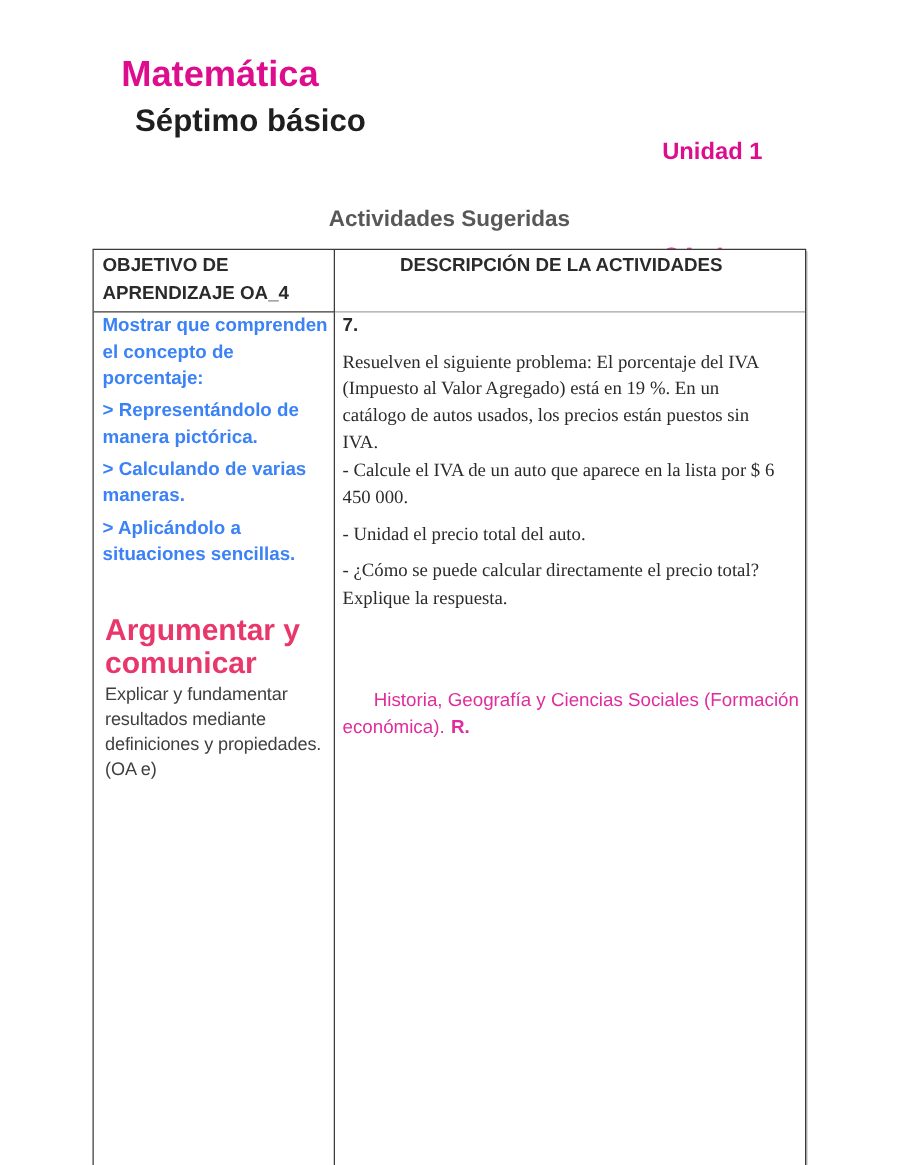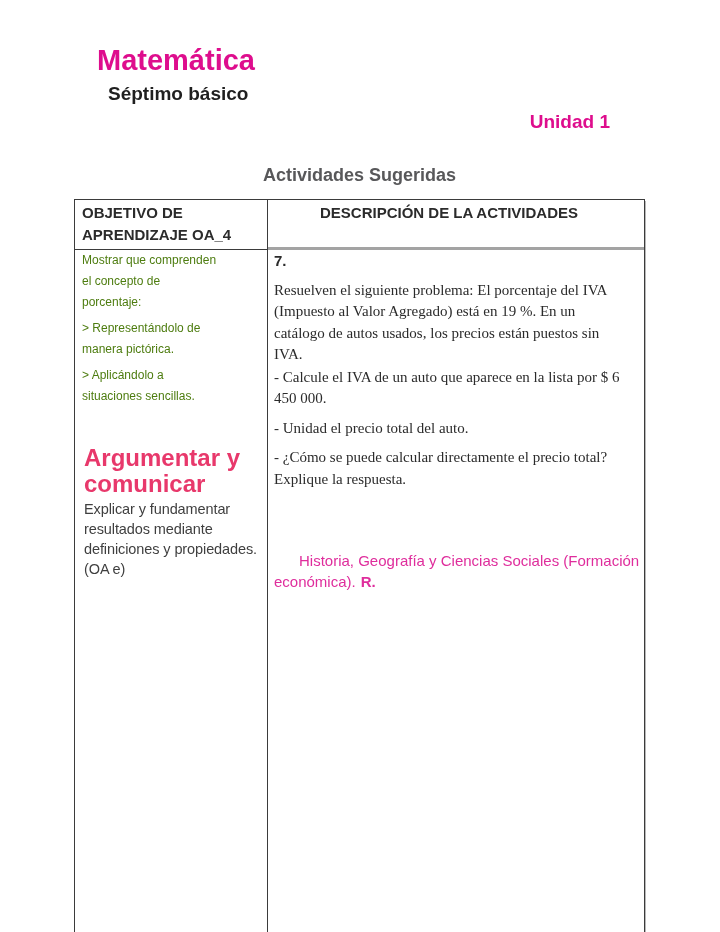--- a/index.html
+++ b/index.html
@@ -14,21 +14,21 @@
   }
 
   
   .brand-title {
     position: absolute; left: 97px; top: 44px;
     font-size: 29px; font-weight: bold; color: #de0d8d;
     white-space: pre;
   }
   .brand-sub {
     position: absolute; left: 108px; top: 83px;
-    font-size: 19px; font-weight: bold; color: #1f1f1f;
+    font-size: 25px; font-weight: bold; color: #1f1f1f;
     white-space: pre;
   }
   .header-right {
     position: absolute; right: 110px; top: 52px;
     text-align: left;
     font-size: 19px; font-weight: bold; color: #de0d8d;
     line-height: 28px; white-space: pre;
   }
 
   
@@ -52,37 +52,37 @@
   }
   .cell { overflow: hidden; }
   .th-objective {
     border-right: 1px solid #3b3b3b;
     border-bottom: 1px solid #3b3b3b;
     padding: 2px 6px 0 7px;
     font-weight: bold; font-size: 15px; line-height: 22px;
     white-space: pre;
   }
   .th-description {
-    border-bottom: 3px solid #a3a3a3;
+    border-bottom: 1px solid #a3a3a3;
     padding: 2px 20px 0 6px;
     text-align: center;
     font-weight: bold; font-size: 15px; line-height: 22px;
     white-space: pre;
   }
   .td-objective {
     border-right: 1px solid #3b3b3b;
     padding: 0 2px 0 7px;
   }
   .td-activity { padding: 0 2px 0 6px; }
 
   
   .obj-p {
     margin: 0 0 5px 0;
-    font-weight: normal; font-size: 12px; line-height: 21px;
-    white-space: pre; color: #4d7c0f;
+    font-weight: bold; font-size: 15px; line-height: 21px;
+    white-space: pre; color: #3b82f6;
   }
   .skill-title {
     margin: 38px 0 2px 2px;
     font-weight: bold; font-size: 24px; line-height: 26px;
     color: #e8386b; white-space: pre;
   }
   .skill-desc {
     margin: 0 0 0 2px;
     font-size: 14.5px; line-height: 20px; letter-spacing: -0.1px;
     color: #3f3f3f; white-space: pre;
@@ -125,20 +125,22 @@
 APRENDIZAJE OA_4</div>
 
   <div class="cell th-description">DESCRIPCIÓN DE LA ACTIVIDADES</div>
 
   <div class="cell td-objective">
     <p class="obj-p">Mostrar que comprenden
 el concepto de
 porcentaje:</p>
     <p class="obj-p">&gt; Representándolo de
 manera pictórica.</p>
+    <p class="obj-p">&gt; Calculando de varias
+maneras.</p>
     <p class="obj-p">&gt; Aplicándolo a
 situaciones sencillas.</p>
     <div class="skill-title">Argumentar y
 comunicar</div>
     <div class="skill-desc">Explicar y fundamentar
 resultados mediante
 definiciones y propiedades.
 (OA e)</div>
   </div>
 

